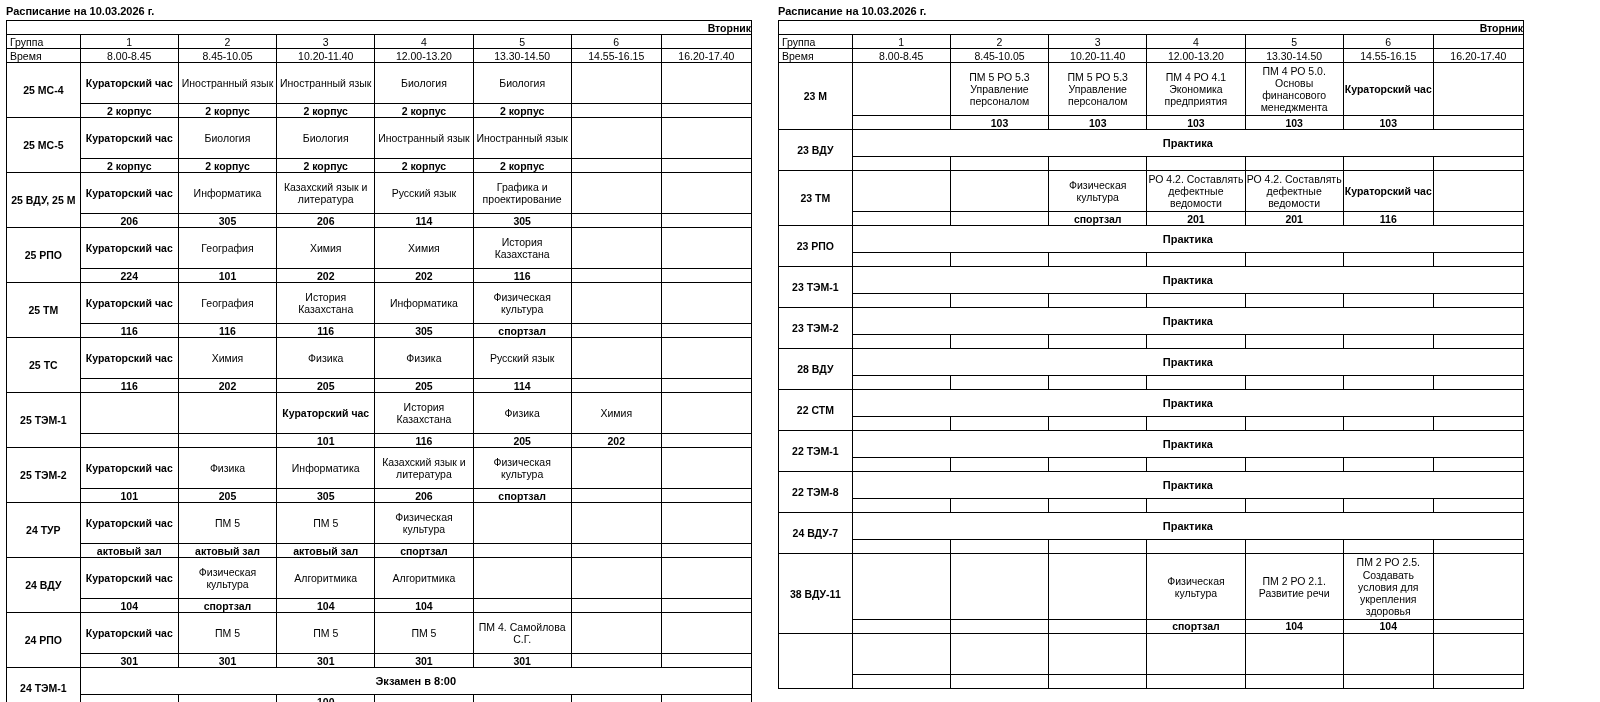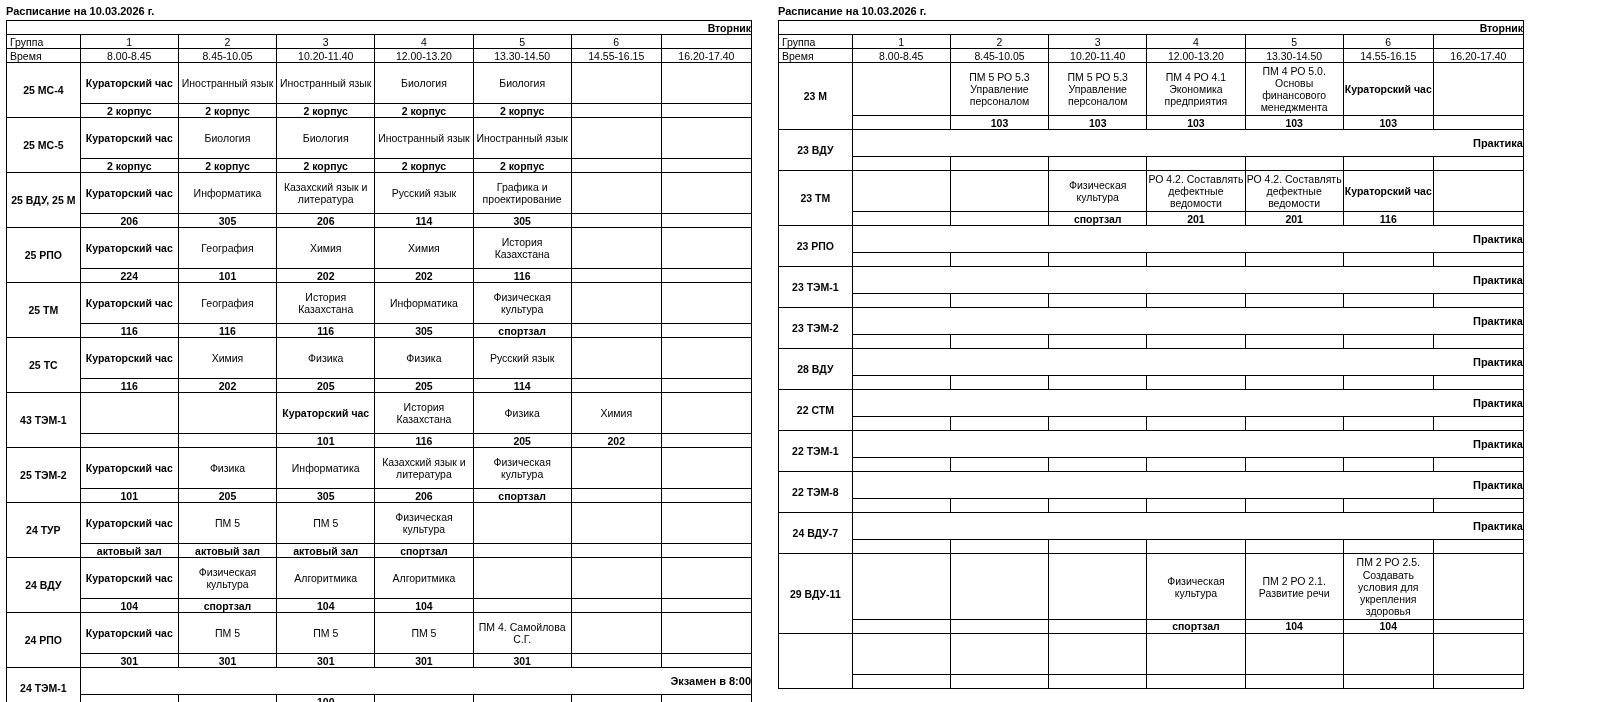--- a/index.html
+++ b/index.html
@@ -8,21 +8,21 @@
   .page{display:flex; gap:26px; padding:4px 6px 0 6px; box-sizing:border-box;}
   .panel{width:746px;}
   .title{font-weight:bold; font-size:11px; padding:1px 0 3px 0;}
   table{border-collapse:collapse; width:100%; table-layout:fixed;}
   td,th{border:1px solid #000; padding:0; font-size:10.5px; vertical-align:middle;}
   .hdr-day{text-align:right; font-weight:bold; font-size:10.5px; height:13px;}
   .hdr-row td{text-align:center; font-weight:normal; height:13px;}
   .grp{font-weight:bold; text-align:center; width:72px;}
   .lesson{text-align:center; padding:2px 1px; line-height:1.15; height:36px;}
   .room{text-align:center; font-weight:bold; height:13px; font-size:10.5px;}
-  .exam{font-weight:bold; text-align:right; font-size:11px;margin-left:40px;}
+  .exam{font-weight:bold; text-align:center; font-size:11px;margin-left:40px;}
   .clip{overflow:hidden;}
 </style>
 </head>
 <body>
 
 <div class="page">
   <div class="panel">
     <div class="title">Расписание на 10.03.2026 г.</div>
     <table>
       <colgroup>
@@ -167,21 +167,21 @@
           <tr>
             <td class="room">116</td>
             <td class="room">202</td>
             <td class="room">205</td>
             <td class="room">205</td>
             <td class="room">114</td>
             <td class="room"></td>
             <td class="room"></td>
           </tr>
           <tr>
-            <td class="grp" rowspan="2">43 ТЭМ-1</td>
+            <td class="grp" rowspan="2">25 ТЭМ-1</td>
             <td class="lesson clip"></td>
             <td class="lesson clip"></td>
             <td class="lesson clip" style="font-weight: bold;">Кураторский час</td>
             <td class="lesson clip">История Казахстана</td>
             <td class="lesson clip">Физика</td>
             <td class="lesson clip">Химия</td>
             <td class="lesson clip"></td>
           </tr>
           <tr>
             <td class="room"></td>
@@ -471,21 +471,21 @@
           <tr>
             <td class="room"></td>
             <td class="room"></td>
             <td class="room"></td>
             <td class="room"></td>
             <td class="room"></td>
             <td class="room"></td>
             <td class="room"></td>
           </tr>
           <tr>
-            <td class="grp" rowspan="2">29 ВДУ-11</td>
+            <td class="grp" rowspan="2">38 ВДУ-11</td>
             <td class="lesson clip"></td>
             <td class="lesson clip"></td>
             <td class="lesson clip"></td>
             <td class="lesson clip">Физическая культура</td>
             <td class="lesson clip">ПМ 2 РО 2.1. Развитие речи</td>
             <td class="lesson clip">ПМ 2 РО 2.5. Создавать условия для укрепления здоровья</td>
             <td class="lesson clip"></td>
           </tr>
           <tr>
             <td class="room"></td>

